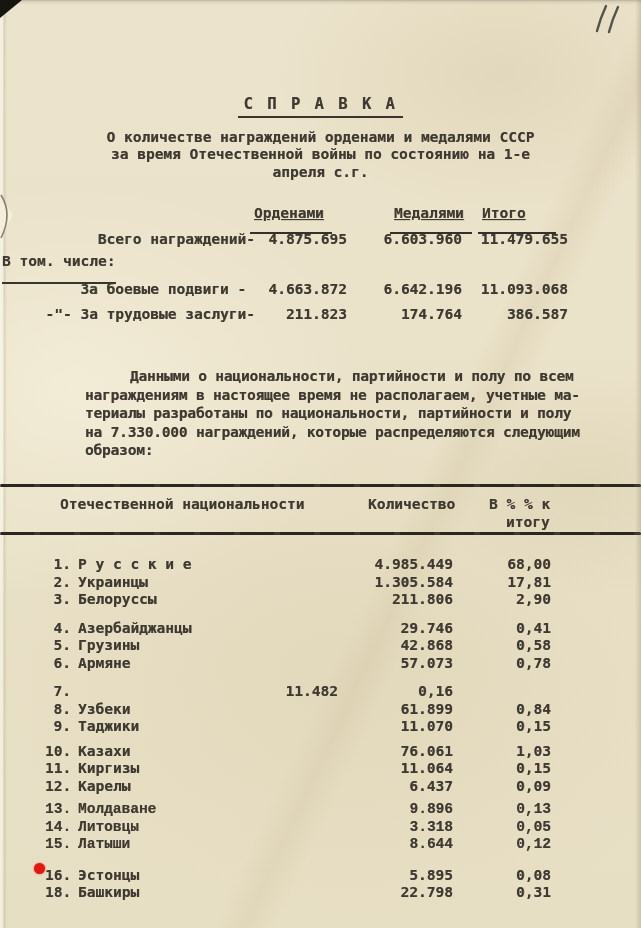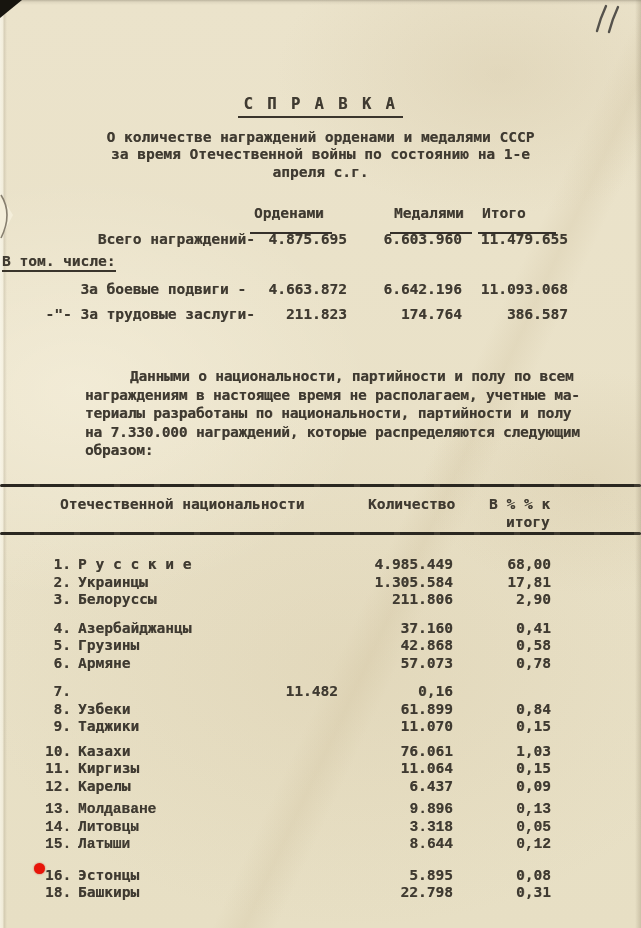--- a/index.html
+++ b/index.html
@@ -24,32 +24,32 @@
   
   .edge-notch{position:absolute;left:0;top:192px;}
   
   .pagenum{position:absolute;left:585px;top:2px;}
   
   .title{position:absolute;left:0;top:95px;width:100%;text-align:center;font-size:15.5px;letter-spacing:2.5px;}
   .title span{border-bottom:2px solid #3a352c;padding:0 6px 3px 6px;}
   .subtitle{position:absolute;left:0;top:129px;width:100%;text-align:center;font-size:14.5px;line-height:17.4px;}
   
   .sum-head{position:absolute;top:205px;font-size:14.5px;}
-  .sum-head span{border-bottom:2px solid #35302a;padding:0 8px 11px 4px;display:inline-block;}
+  .sum-head span{border-bottom:2px solid #35302a;padding:0 8px 11px 4px;display:inline-block;text-decoration:underline;}
   .h-orders{left:250px;}
   .h-medals{left:390px;}
   .h-total{left:478px;text-align:center;}
   .h-total span{padding-right:30px;}
   .sum-row{position:absolute;left:0;display:flex;font-size:14.5px;}
   .sum-row .lbl{width:255px;text-align:right;white-space:pre;}
   .sum-row .c1{width:92px;text-align:right;}
   .sum-row .c2{width:115px;text-align:right;}
   .sum-row .c3{width:106px;text-align:right;}
   .including{position:absolute;left:2px;top:253px;font-size:14.5px;}
-  .including span{border-bottom:2px solid #3a352c;padding-bottom:1px;}
+  .including span{border-bottom:2px solid #3a352c;padding-bottom:13px;}
   
   .para{position:absolute;left:85px;top:367px;width:520px;font-size:14.5px;line-height:18.6px;letter-spacing:-0.2px;}
   .para .indent{padding-left:45px;}
   
   .rule{position:absolute;left:0;width:641px;height:3px;
     background:repeating-linear-gradient(90deg,#2a2720 0 34px,#3f3a30 34px 40px);
     border-radius:2px;}
   .rule1{top:484px;}
   .rule2{top:532px;}
   
@@ -164,21 +164,21 @@
           <span class="num">3.</span>
           <span class="nm">Белоруссы</span>
           <span class="qty">211.806</span>
           <span class="pct">2,90</span>
         </div>
     </div>
     <div class="nat-group">
       <div class="nat-row tw">
           <span class="num">4.</span>
           <span class="nm">Азербайджанцы</span>
-          <span class="qty">37.160</span>
+          <span class="qty">29.746</span>
           <span class="pct">0,41</span>
         </div>
       <div class="nat-row tw">
           <span class="num">5.</span>
           <span class="nm">Грузины</span>
           <span class="qty">42.868</span>
           <span class="pct">0,58</span>
         </div>
       <div class="nat-row tw">
           <span class="num">6.</span>

